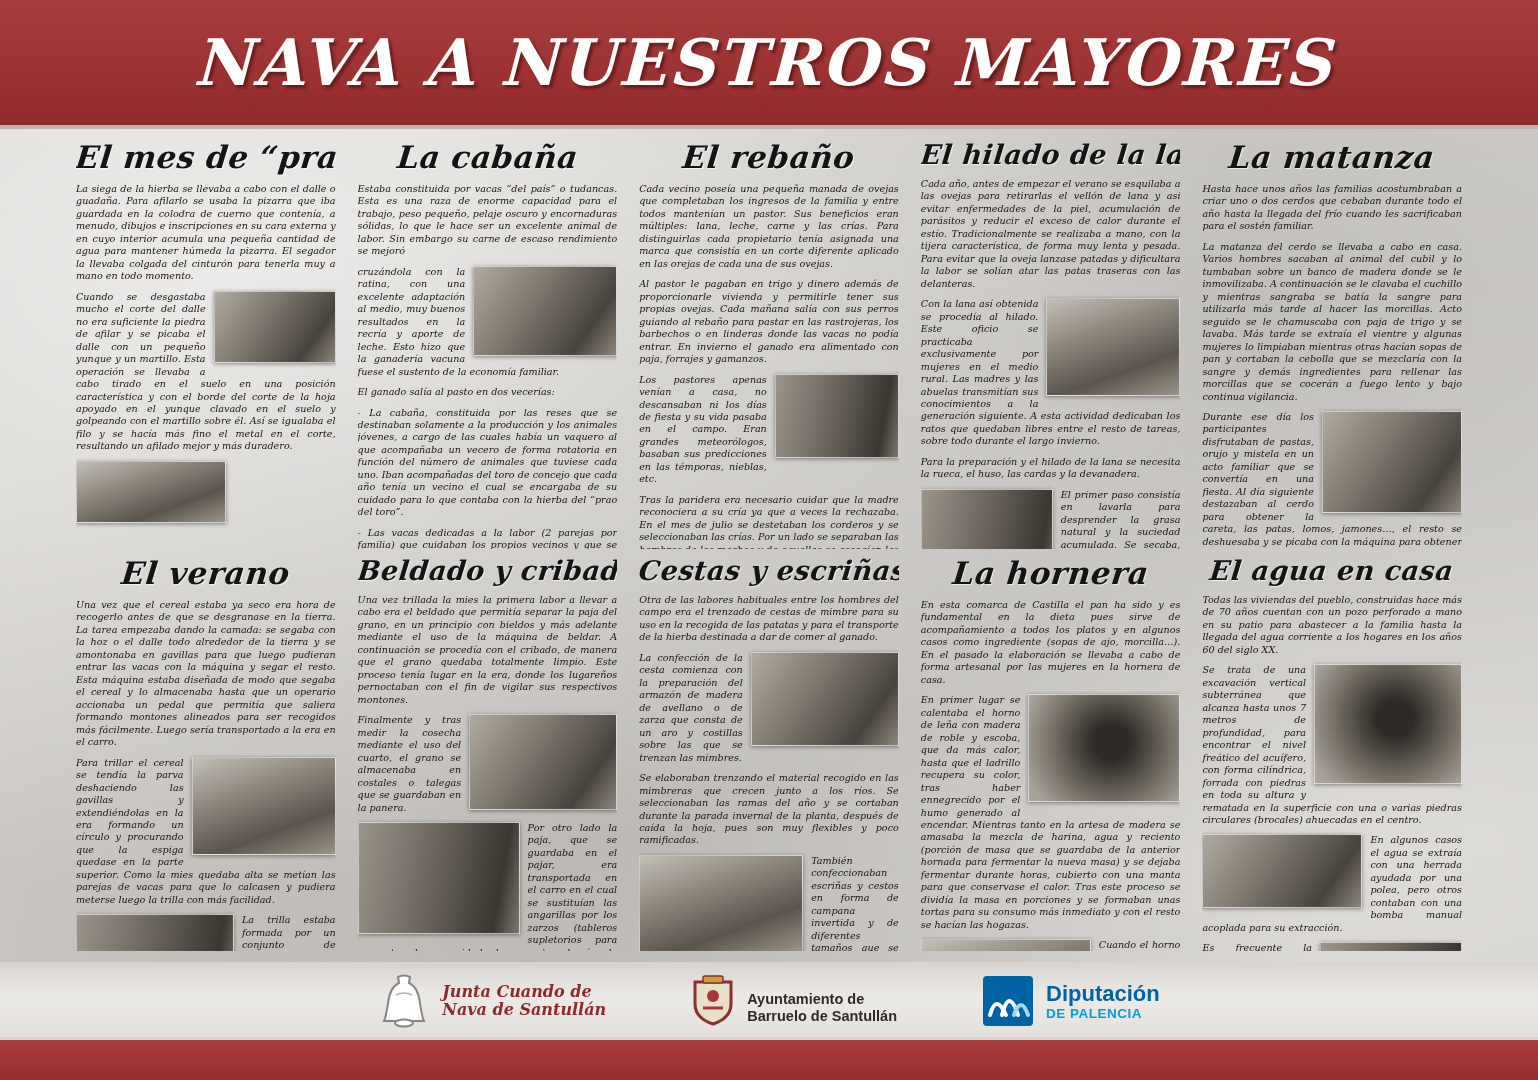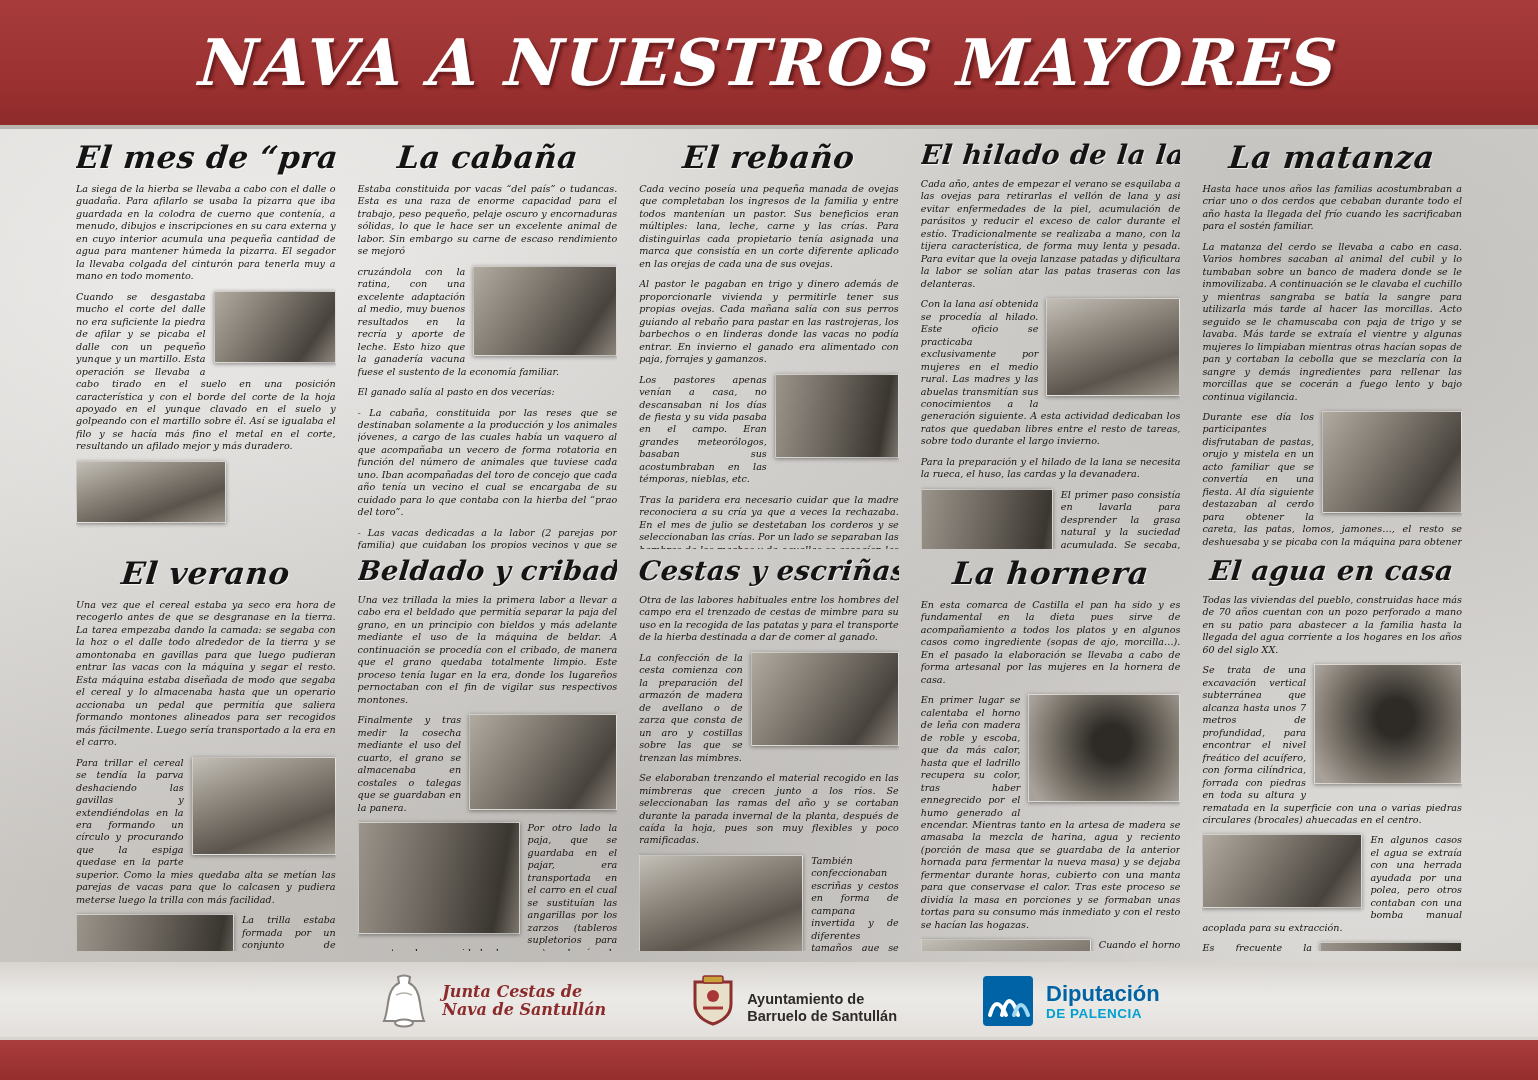--- a/index.html
+++ b/index.html
@@ -115,21 +115,21 @@
 
     </div>
   </div>
 
   <div class="sec">
     <h2>El rebaño</h2>
     <div class="txt">
       <p>Cada vecino poseía una pequeña manada de ovejas que completaban los ingresos de la familia y entre todos mantenían un pastor. Sus beneficios eran múltiples: lana, leche, carne y las crías. Para distinguirlas cada propietario tenía asignada una marca que consistía en un corte diferente aplicado en las orejas de cada una de sus ovejas.</p>
       <p>Al pastor le pagaban en trigo y dinero además de proporcionarle vivienda y permitirle tener sus propias ovejas. Cada mañana salía con sus perros guiando al rebaño para pastar en las rastrojeras, los barbechos o en linderas donde las vacas no podía entrar. En invierno el ganado era alimentado con paja, forrajes y gamanzos.</p>
       <div class="ph fr g3" style="width:122px;height:82px"></div>
-      <p>Los pastores apenas venían a casa, no descansaban ni los días de fiesta y su vida pasaba en el campo. Eran grandes meteorólogos, basaban sus acostumbraban en las témporas, nieblas, etc.</p>
+      <p>Los pastores apenas venían a casa, no descansaban ni los días de fiesta y su vida pasaba en el campo. Eran grandes meteorólogos, basaban sus predicciones en las témporas, nieblas, etc.</p>
       <p>Tras la paridera era necesario cuidar que la madre reconociera a su cría ya que a veces la rechazaba. En el mes de julio se destetaban los corderos y se seleccionaban las crías. Por un lado se separaban las hembras de los machos y de aquellas se escogían las mejores para la recría. Para señalarlas se las cortaba el rabo. A los machos se les capaba y se les preparaba para la venta y alguno se retiraba para semental.</p>
 
     </div>
   </div>
 
   <div class="sec wide-title">
     <h2>El hilado de la lana</h2>
     <div class="txt">
       <p>Cada año, antes de empezar el verano se esquilaba a las ovejas para retirarlas el vellón de lana y así evitar enfermedades de la piel, acumulación de parásitos y reducir el exceso de calor durante el estío. Tradicionalmente se realizaba a mano, con la tijera característica, de forma muy lenta y pesada. Para evitar que la oveja lanzase patadas y dificultara la labor se solían atar las patas traseras con las delanteras.</p>
       <div class="ph fr g2" style="width:132px;height:96px"></div>
@@ -219,21 +219,21 @@
 
   <div class="org org-junta">
     <span class="logo-badge">
       <svg width="52" height="56" viewBox="0 0 52 56">
         <path d="M20 4 Q26 1 32 4 L31 10 Q40 14 42 30 Q44 44 46 48 L6 48 Q8 44 10 30 Q12 14 21 10 Z" fill="#ffffff" stroke="#8a8580" stroke-width="2"></path>
         <ellipse cx="26" cy="50" rx="9" ry="3.5" fill="#ffffff" stroke="#8a8580" stroke-width="2"></ellipse>
         <path d="M18 22 Q26 18 34 22" fill="none" stroke="#b7b2ac" stroke-width="1.5"></path>
       </svg>
     </span>
     <div class="txtblock">
-      <div>Junta Cestas de</div>
+      <div>Junta Cuando de</div>
       <div>Nava de Santullán</div>
     </div>
   </div>
 
   <div class="org org-ayto">
     <span class="logo-badge">
       <svg width="44" height="54" viewBox="0 0 44 54">
         <path d="M4 8 h36 v22 q0 14 -18 20 q-18 -6 -18 -20 Z" fill="#e8dfc8" stroke="#8c2f2f" stroke-width="3"></path>
         <rect x="12" y="2" width="20" height="7" rx="2" fill="#c9a23a" stroke="#8c2f2f" stroke-width="1.5"></rect>
         <circle cx="22" cy="22" r="6" fill="#a83636"></circle>

